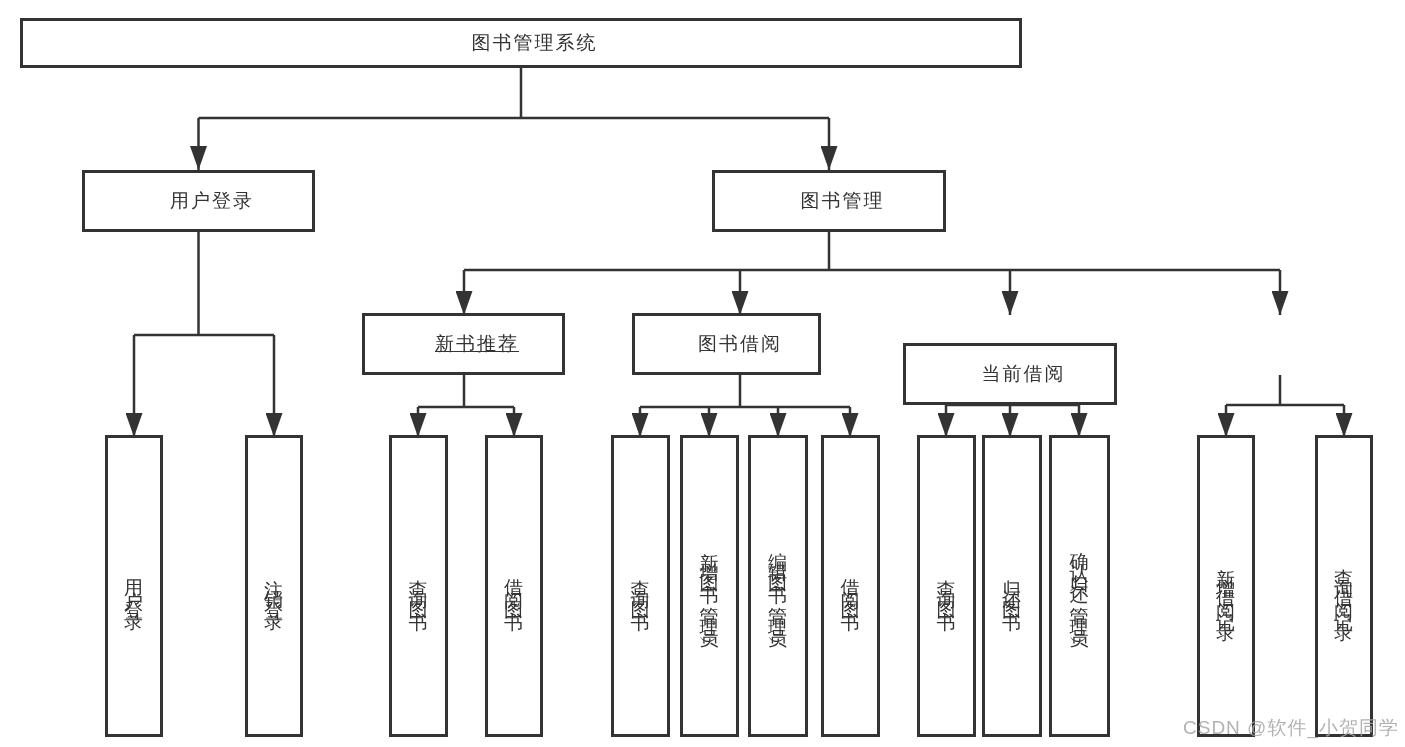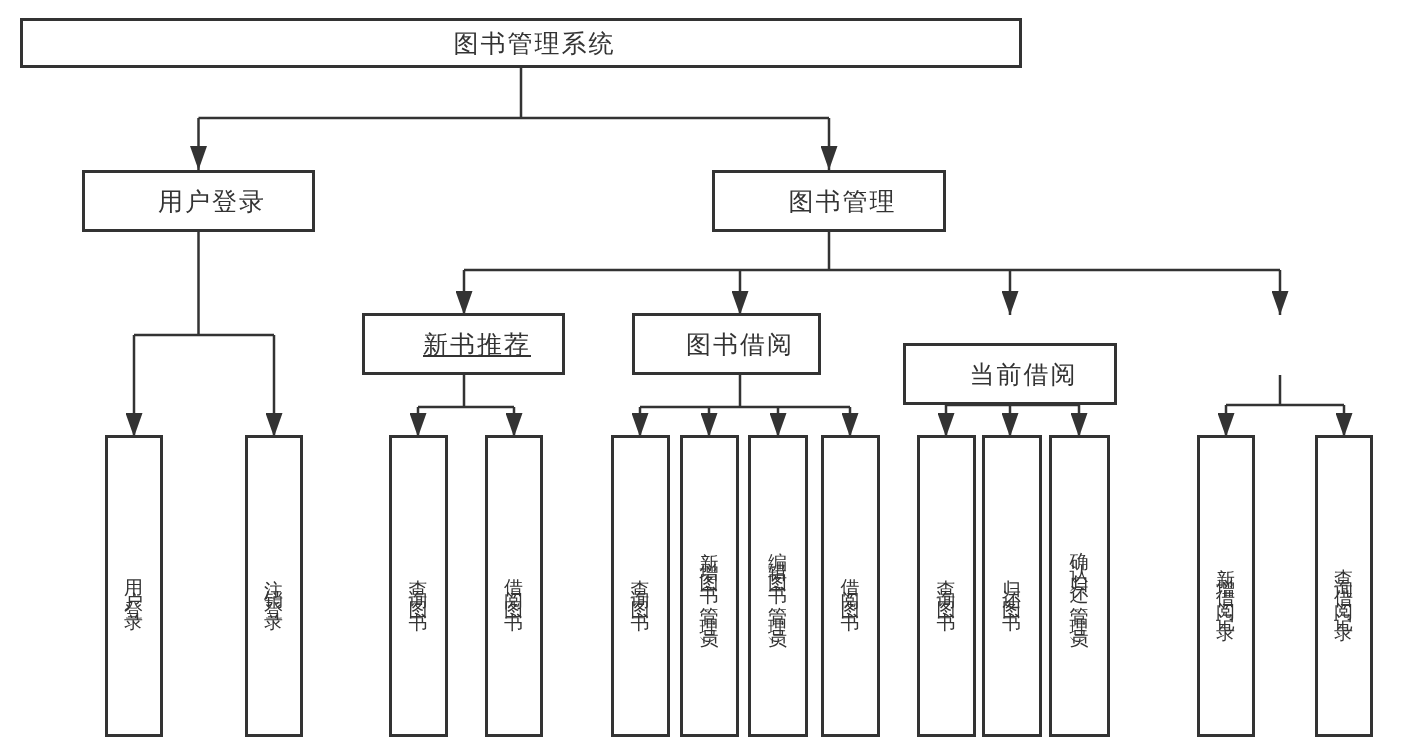--- a/index.html
+++ b/index.html
@@ -15,21 +15,21 @@
     box-sizing:border-box;
     border:3px solid #333333;
     background:#ffffff;
     color:#333333;
     display:flex;
     align-items:center;
     justify-content:center;
     z-index:2;
   }
   .h-box{
-    font-size:25px;
+    font-size:19px;
     letter-spacing:2px;
     white-space:nowrap;
     padding-left:27px;
   }
   .v-box{
     writing-mode:vertical-rl;
     text-orientation:mixed;
     font-size:19px;
     letter-spacing:11px;
     line-height:1;
@@ -155,14 +155,15 @@
     <span>确认归还（管理员）</span>
   </div>
 
   <div class="box v-box" style="left:1197px;top:435px;width:58px;height:302px;">
     <span>新增借阅记录</span>
   </div>
   <div class="box v-box" style="left:1315px;top:435px;width:58px;height:302px;">
     <span>查询借阅记录</span>
   </div>
 
+  <div id="watermark">CSDN @软件_小贺同学</div>
 
 </div>
 
 </body></html>

